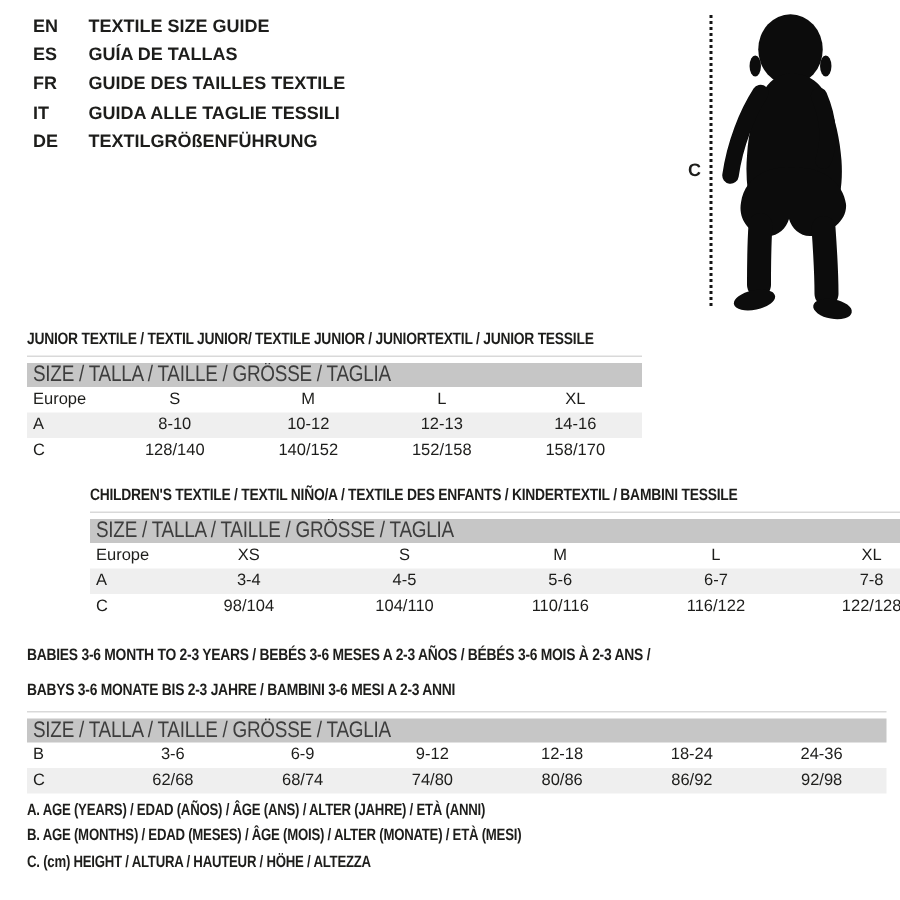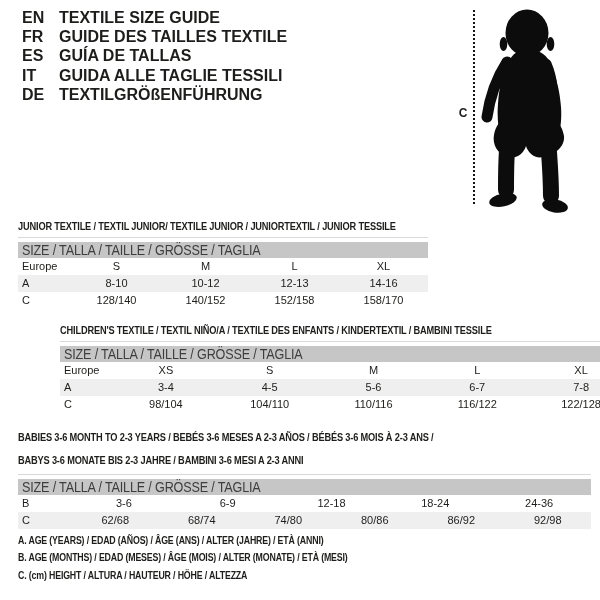--- a/index.html
+++ b/index.html
@@ -8,21 +8,21 @@
     font-family:"Liberation Sans", sans-serif; color:#1d1d1b;
     -webkit-font-smoothing:antialiased;
   }
   
   .cond   { display:inline-block; transform:scaleX(0.84); transform-origin:0 50%; letter-spacing:-0.2px; white-space:nowrap; }
   .cond2  { display:inline-block; transform:scaleX(0.80); transform-origin:0 50%; letter-spacing:-0.2px; white-space:nowrap; }
   .wrapok { white-space:normal; width:530px; }
 
   
   .lang-list { position:absolute; left:22px; top:8px; }
-  .lang-row  { display:flex; font-weight:bold; font-size:16px; line-height:19.2px; }
+  .lang-row  { display:flex; font-weight:bold; font-size:12px; line-height:19.2px; }
   .lang-code { width:37px; }
 
   
   .figure  { position:absolute; left:455px; top:0; width:145px; height:220px; }
   .dotted  { position:absolute; left:18px; top:10px; height:194px; width:0; border-left:2px dotted #141414; }
   .c-label { position:absolute; left:1px; top:106px; width:14px; text-align:center; font-weight:bold; font-size:12px; }
   .baby-svg { position:absolute; left:24px; top:0; }
 
   
   .section   { position:absolute; left:18px; }
@@ -42,26 +42,26 @@
 </style>
 </head>
 <body>
 
 <div class="lang-list">
     <div class="lang-row">
       <span class="lang-code">EN</span>
       <span class="lang-label">TEXTILE SIZE GUIDE</span>
     </div>
     <div class="lang-row">
+      <span class="lang-code">ES</span>
+      <span class="lang-label">GUÍA DE TALLAS</span>
+    </div>
+    <div class="lang-row">
       <span class="lang-code">FR</span>
       <span class="lang-label">GUIDE DES TAILLES TEXTILE</span>
-    </div>
-    <div class="lang-row">
-      <span class="lang-code">ES</span>
-      <span class="lang-label">GUÍA DE TALLAS</span>
     </div>
     <div class="lang-row">
       <span class="lang-code">IT</span>
       <span class="lang-label">GUIDA ALLE TAGLIE TESSILI</span>
     </div>
     <div class="lang-row">
       <span class="lang-code">DE</span>
       <span class="lang-label">TEXTILGRÖßENFÜHRUNG</span>
     </div>
   </div>
@@ -148,20 +148,21 @@
     </section>
     <section class="section" style="top: 426px; width: 573px;">
       <h2 class="sec-title two-line"><span class="cond wrapok">BABIES 3-6 MONTH TO 2-3 YEARS / BEBÉS 3-6 MESES A 2-3 AÑOS / BÉBÉS 3-6 MOIS À 2-3 ANS / BABYS 3-6 MONATE BIS 2-3 JAHRE / BAMBINI 3-6 MESI A 2-3 ANNI</span></h2>
       <div class="table">
         <div class="rule"></div>
         <div class="thead"><span class="cond">SIZE / TALLA / TAILLE / GRÖSSE / TAGLIA</span></div>
         <div class="trow">
           <span class="tlabel">B</span>
           <span class="tcell">3-6</span>
           <span class="tcell">6-9</span>
+          <span class="tcell">9-12</span>
           <span class="tcell">12-18</span>
           <span class="tcell">18-24</span>
           <span class="tcell">24-36</span>
         </div>
         <div class="trow alt">
           <span class="tlabel">C</span>
           <span class="tcell">62/68</span>
           <span class="tcell">68/74</span>
           <span class="tcell">74/80</span>
           <span class="tcell">80/86</span>

